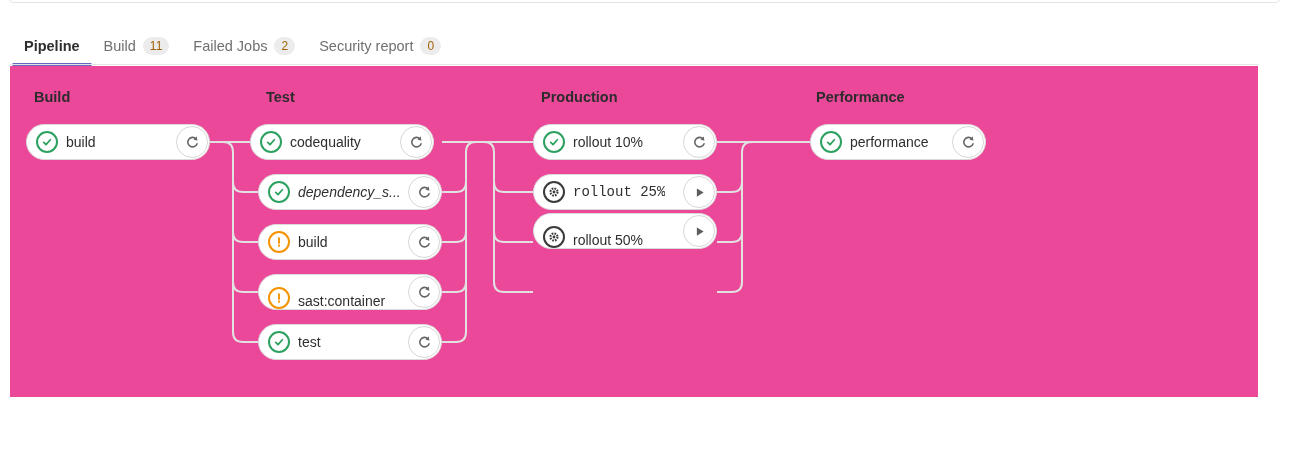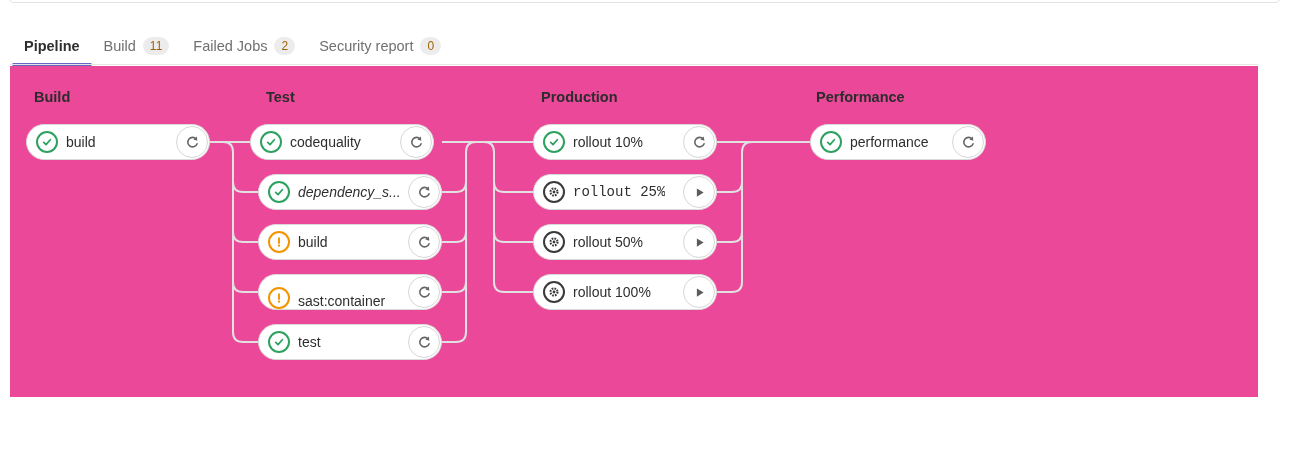--- a/index.html
+++ b/index.html
@@ -216,49 +216,35 @@
         </svg>
     </span>
     <span class="job-name">rollout 25%</span>
     <span class="action-btn">
       <svg width="15" height="15" viewBox="0 0 16 16">
           <path d="M5.2 3.6 L12.4 8 L5.2 12.4 Z" fill="#5c5c5c"></path>
         </svg>
     </span>
   </div>
 
-  <div class="job" style="left:523px; top:158px;">
+  <div class="job" style="left:523px; top:147px;align-items:flex-end;">
     <span class="status-icon status-manual">
       <svg width="14" height="14" viewBox="0 0 16 16">
           <circle cx="8" cy="8" r="4" fill="none" stroke="#3a3a3a" stroke-width="2.4" stroke-dasharray="1.9 1.24"></circle>
           <circle cx="8" cy="8" r="1.6" fill="#3a3a3a"></circle>
         </svg>
     </span>
     <span class="job-name">rollout 50%</span>
     <span class="action-btn">
       <svg width="15" height="15" viewBox="0 0 16 16">
           <path d="M5.2 3.6 L12.4 8 L5.2 12.4 Z" fill="#5c5c5c"></path>
         </svg>
     </span>
   </div>
 
-  <div class="job" style="left:523px; top:208px;">
-    <span class="status-icon status-manual">
-      <svg width="14" height="14" viewBox="0 0 16 16">
-          <circle cx="8" cy="8" r="4" fill="none" stroke="#3a3a3a" stroke-width="2.4" stroke-dasharray="1.9 1.24"></circle>
-          <circle cx="8" cy="8" r="1.6" fill="#3a3a3a"></circle>
-        </svg>
-    </span>
-    <span class="job-name">rollout 100%</span>
-    <span class="action-btn">
-      <svg width="15" height="15" viewBox="0 0 16 16">
-          <path d="M5.2 3.6 L12.4 8 L5.2 12.4 Z" fill="#5c5c5c"></path>
-        </svg>
-    </span>
-  </div>
 
   <div class="job w176" style="left:800px; top:58px;">
     <span class="status-icon status-success">
       <svg width="14" height="14" viewBox="0 0 16 16">
           <path d="M4.2 8.4 L6.9 11 L11.8 5.4" fill="none" stroke="#2da160" stroke-width="2" stroke-linecap="round" stroke-linejoin="round"></path>
         </svg>
     </span>
     <span class="job-name">performance</span>
     <span class="action-btn">
       <svg width="15" height="15" viewBox="0 0 16 16">

